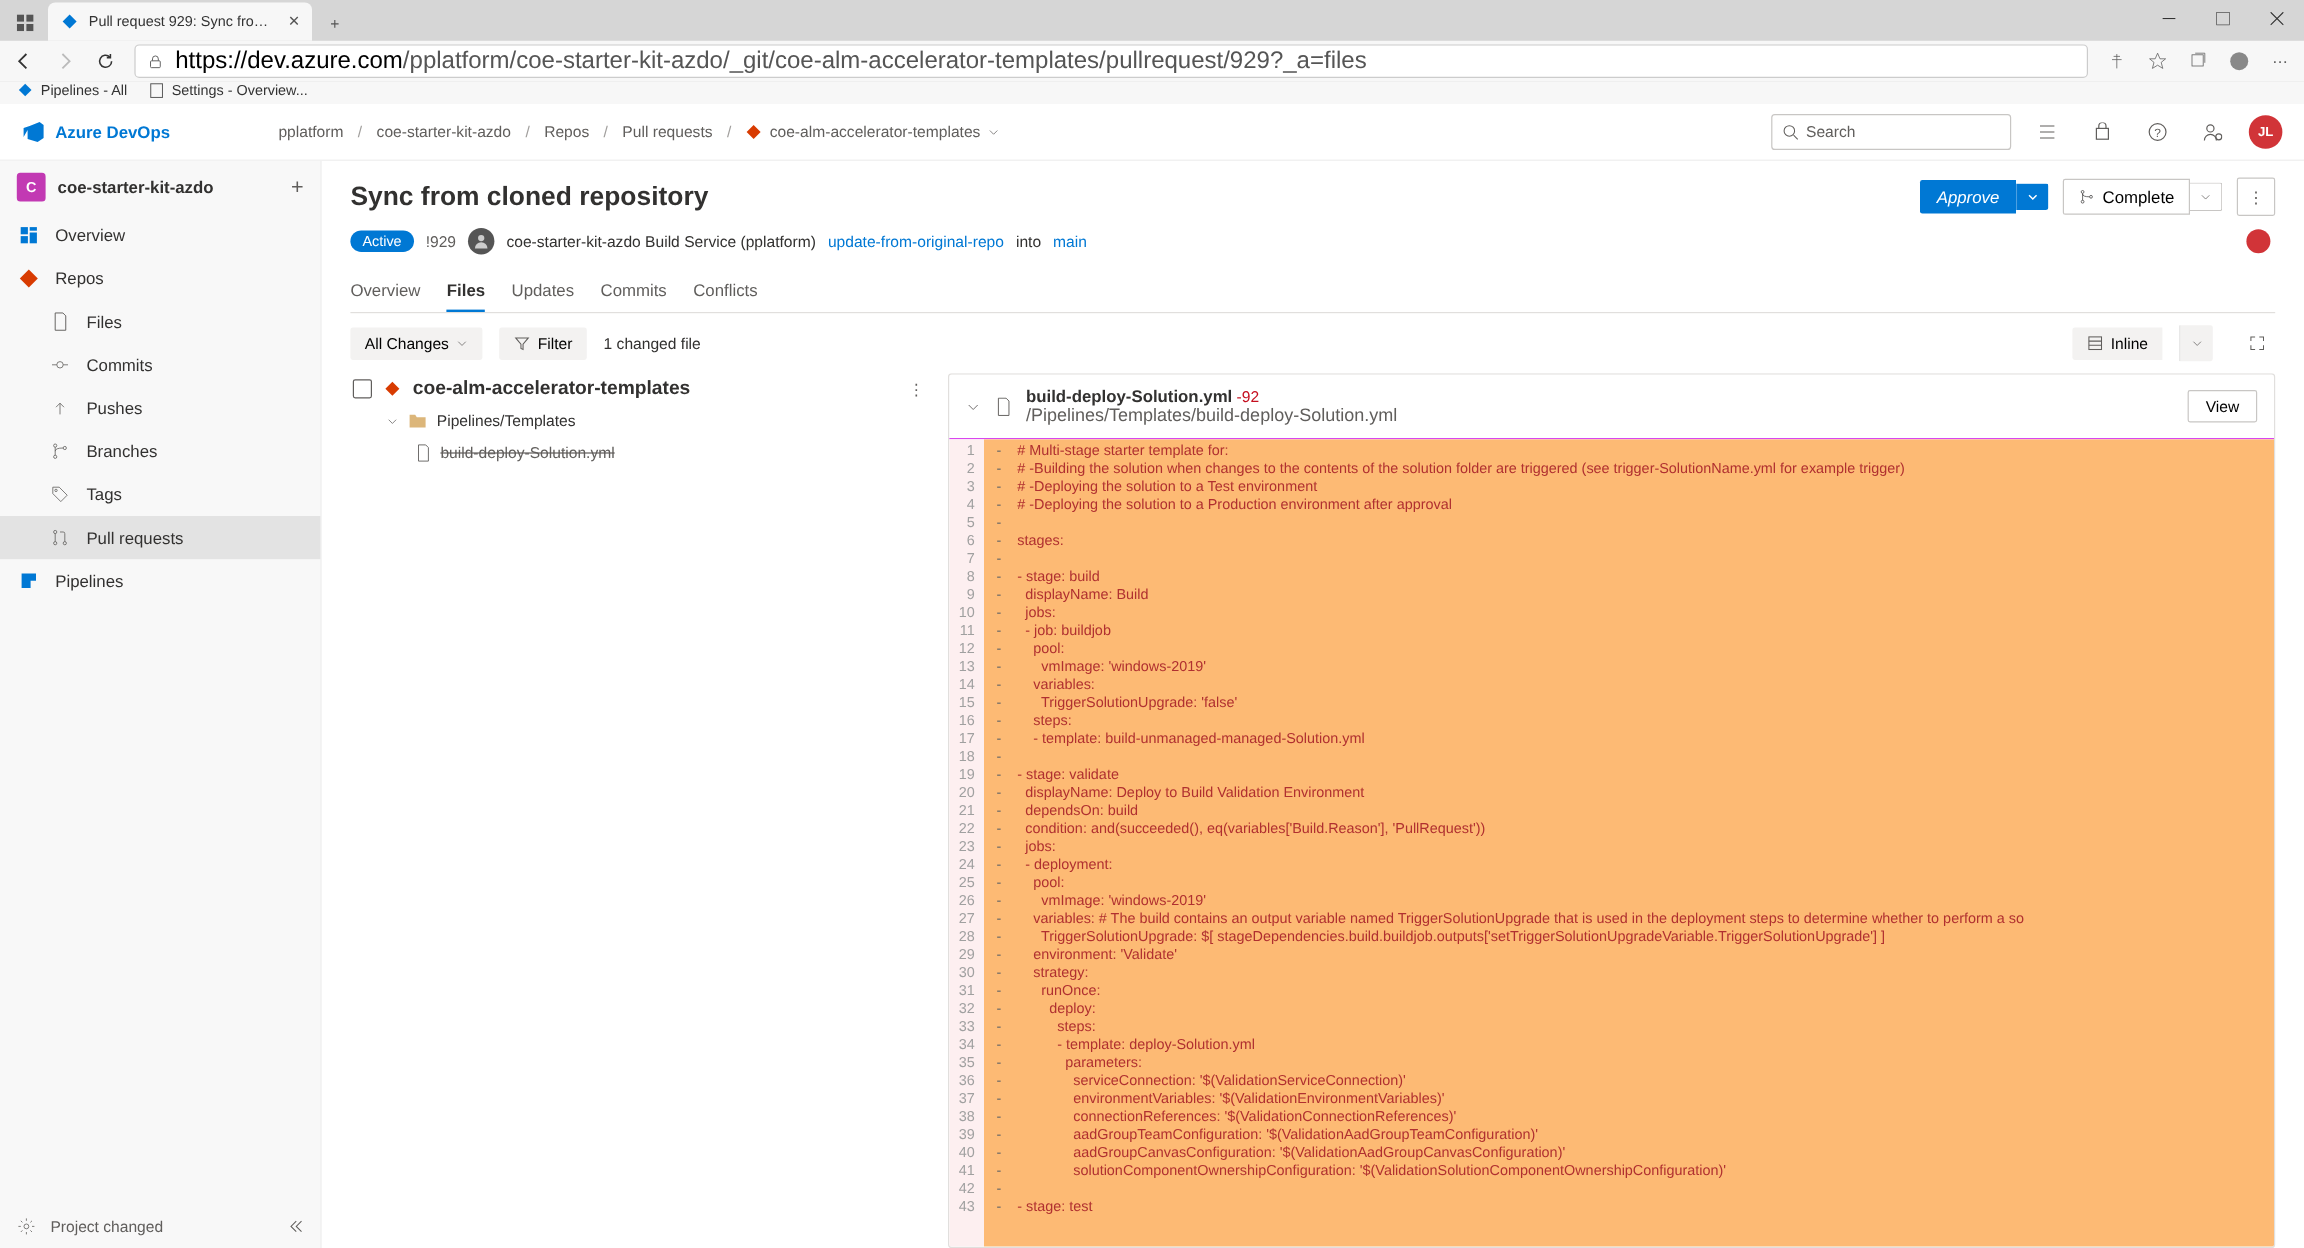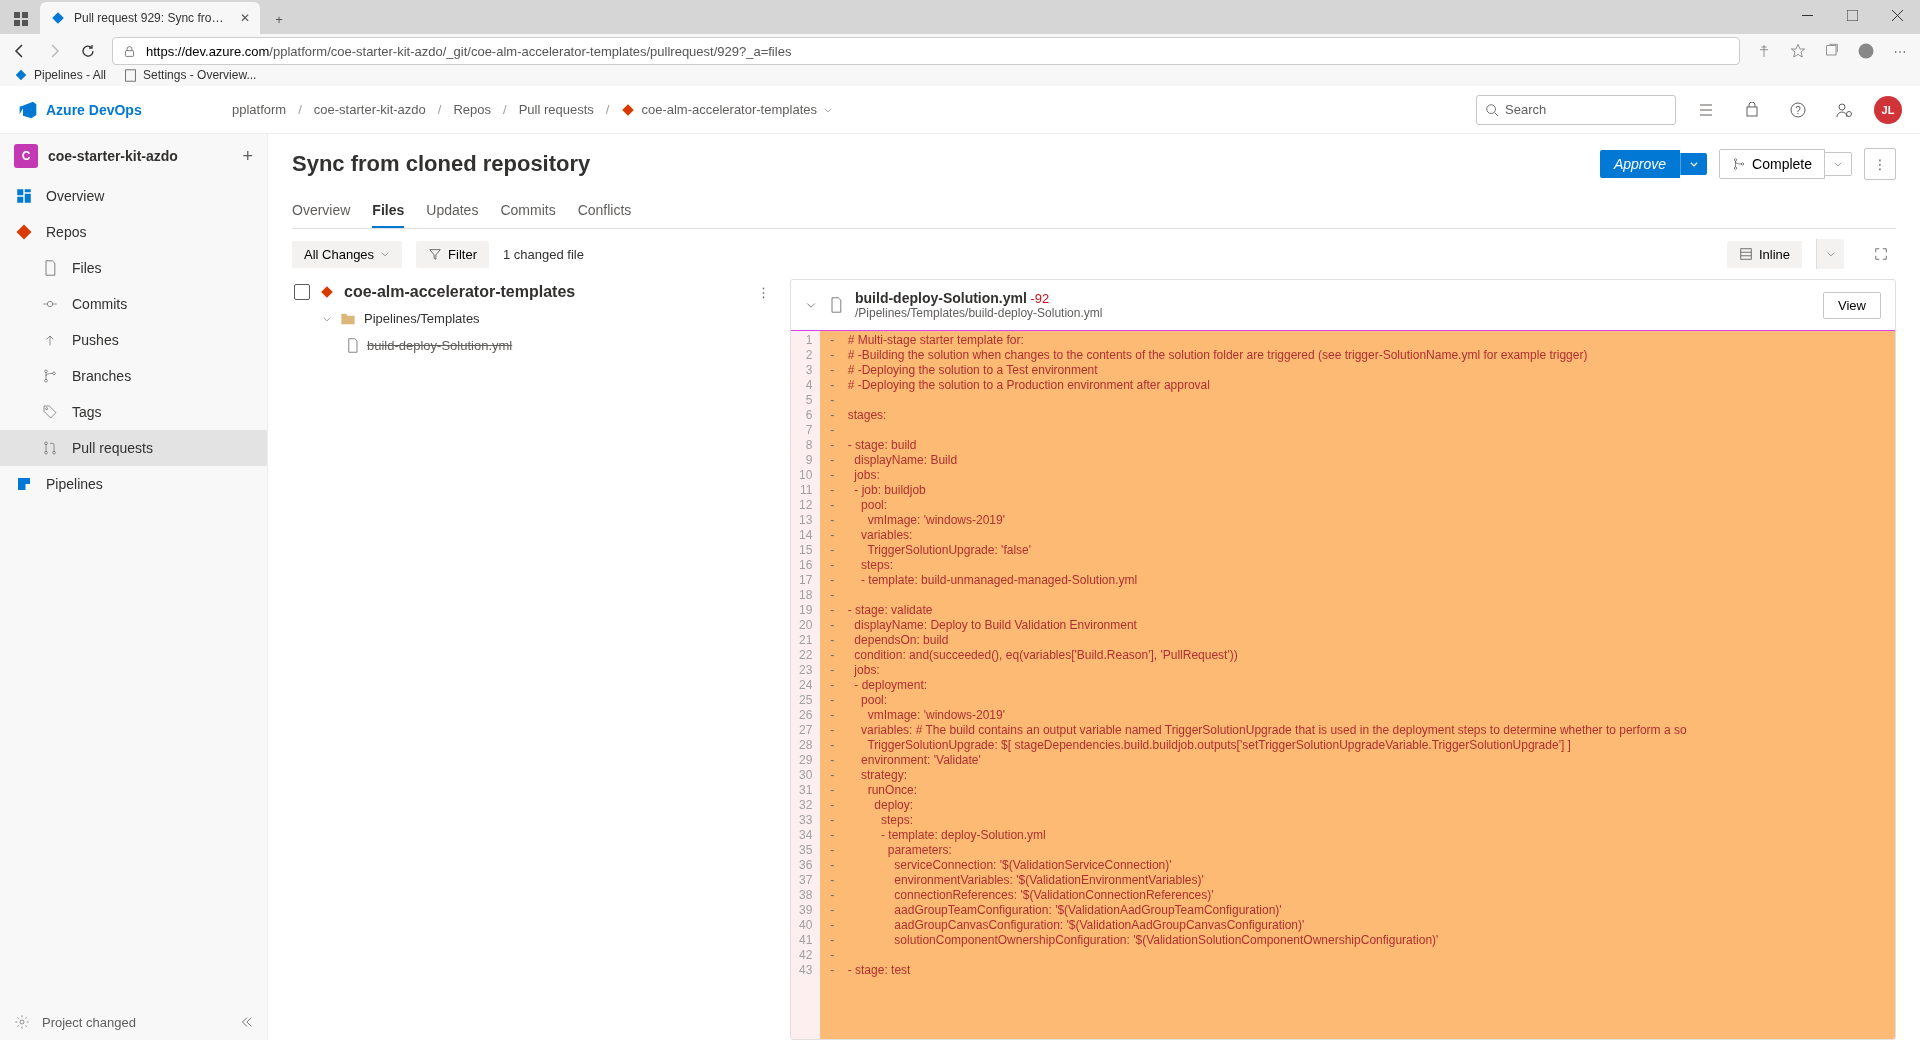--- a/index.html
+++ b/index.html
@@ -10,21 +10,21 @@
 .tab-bar { height: 34px; display: flex; align-items: flex-end; padding-left: 6px; }
 .tab-edge-icon { width: 30px; height: 30px; display: flex; align-items: center; justify-content: center; margin-right: 4px; }
 .tab { background: #f7f7f7; height: 32px; display: flex; align-items: center; padding: 0 10px; border-radius: 6px 6px 0 0; width: 220px; gap: 8px; font-size: 12px; }
 .tab .fav { width: 16px; height: 16px; display:flex; align-items:center; justify-content:center; color:#0078d4;}
 .tab .title { flex: 1; overflow: hidden; text-overflow: ellipsis; white-space: nowrap; color:#333;}
 .tab .close { color:#555; }
 .new-tab { width: 30px; height: 30px; display:flex; align-items:center; justify-content:center; color:#555; margin-left:4px;}
 .addr-bar { background: #f7f7f7; height: 34px; display: flex; align-items: center; padding: 0 10px; gap: 14px; }
 .addr-btn { width: 20px; height: 20px; display:flex; align-items:center; justify-content:center; color:#616161; }
 .addr-btn.disabled { color:#b0b0b0; }
-.url-box { flex:1; display:flex; align-items:center; gap:10px; background:#fff; border:1px solid #ccc; border-radius:4px; height:28px; padding:0 10px; font-size:13px; color:#555;}
+.url-box { flex:1; display:flex; align-items:center; gap:10px; background:#fff; border:1px solid #ccc; border-radius:4px; height:28px; padding:0 10px; font-size:20px; color:#555;}
 .url-box .lock { color:#616161; }
 .url-host { color:#000; }
 .bookmarks-bar { background: #f7f7f7; height:18px; display:flex; align-items:flex-start; padding:0 14px; gap:18px; font-size:12px; color:#333;}
 .bookmark { display:flex; align-items:center; gap:6px; }
 .win-controls { position:absolute; top:0; right:0; display:flex; }
 .win-btn { width:45px; height:30px; display:flex; align-items:center; justify-content:center; color:#333;}
 
 
 .azdo-header { height:48px; display:flex; align-items:center; padding:0 18px; border-bottom:1px solid #eee; gap:14px; }
 .azdo-logo { display:flex; align-items:center; gap:8px; color:#0078d4; font-weight:600; font-size:14px; width:200px;}
@@ -87,21 +87,21 @@
 .tree-folder { display:flex; align-items:center; gap:8px; padding:6px 2px 6px 30px; font-size:13px;}
 .tree-file { display:flex; align-items:center; gap:8px; padding:6px 2px 6px 54px; font-size:13px;}
 .strikethrough { text-decoration:line-through; color:#605e5c;}
 
 .code-panel { flex:1; border:1px solid #e1dfdd; border-radius:3px; display:flex; flex-direction:column; overflow:hidden;}
 .file-header { display:flex; align-items:center; padding:10px 14px; gap:12px; border-bottom:1px solid #d946ef;}
 .file-chevron { color:#605e5c; }
 .file-icon { color:#605e5c; }
 .file-name { font-weight:600; font-size:14px; }
 .file-delta { color:#c50f1f; font-size:13px;}
-.file-path { color:#605e5c; font-size:12px; }
+.file-path { color:#605e5c; font-size:15px; }
 .btn-view { margin-left:auto; background:#fff; border:1px solid #c8c6c4; padding:5px 14px; border-radius:2px; font-size:13px;}
 .code-body { flex:1; overflow:auto; display:flex; font-family:Consolas,monospace; font-size:12px;}
 .gutter { background:#fdeff0; text-align:right; padding:2px 8px; color:#a0a0a0; user-select:none; flex-shrink:0;}
 .gutter div { height:15px; line-height:15px;}
 .code-lines { flex:1; background:#fdba74; padding:2px 0; white-space:pre; overflow-x:auto;}
 .code-lines div { height:15px; line-height:15px; padding:0 10px;}
 .code-lines .marker { color:#666; display:inline-block; width:14px;}
 .code-text { color:#b03030;}
 svg { display:block; }
 </style>
@@ -401,20 +401,35 @@
               <path d="M6 7 V17 M6 8 Q6 12 16 12" fill="none" stroke="#323130"></path>
             </svg>
           <span>Complete</span>
         </button>
         <button class="btn-complete-dd">
             <svg width="10" height="10" viewBox="0 0 16 16">
               <path d="M3 6 L8 11 L13 6" stroke="#605e5c" fill="none"></path>
             </svg>
           </button>
         <button class="btn-more">⋮</button>
+      </div>
+      <div class="pr-meta">
+        <span class="badge-active">Active</span>
+        <span class="pr-id">!929</span>
+        <span class="pr-avatar">
+            <svg width="14" height="14" viewBox="0 0 16 16">
+              <circle cx="8" cy="5" r="3" fill="#ccc"></circle>
+              <path d="M2 15 a6 6 0 0 1 12 0" fill="#ccc"></path>
+            </svg>
+          </span>
+        <span>coe-starter-kit-azdo Build Service (pplatform)</span>
+        <span class="pr-link">update-from-original-repo</span>
+        <span>into</span>
+        <span class="pr-link">main</span>
+        <span class="reviewer-badge"></span>
       </div>
       <div class="tabs" id="pr-tabs">
           <span class="tab-link">Overview</span>
           <span class="tab-link active">Files</span>
           <span class="tab-link">Updates</span>
           <span class="tab-link">Commits</span>
           <span class="tab-link">Conflicts</span>
         </div>
     </div>
 

